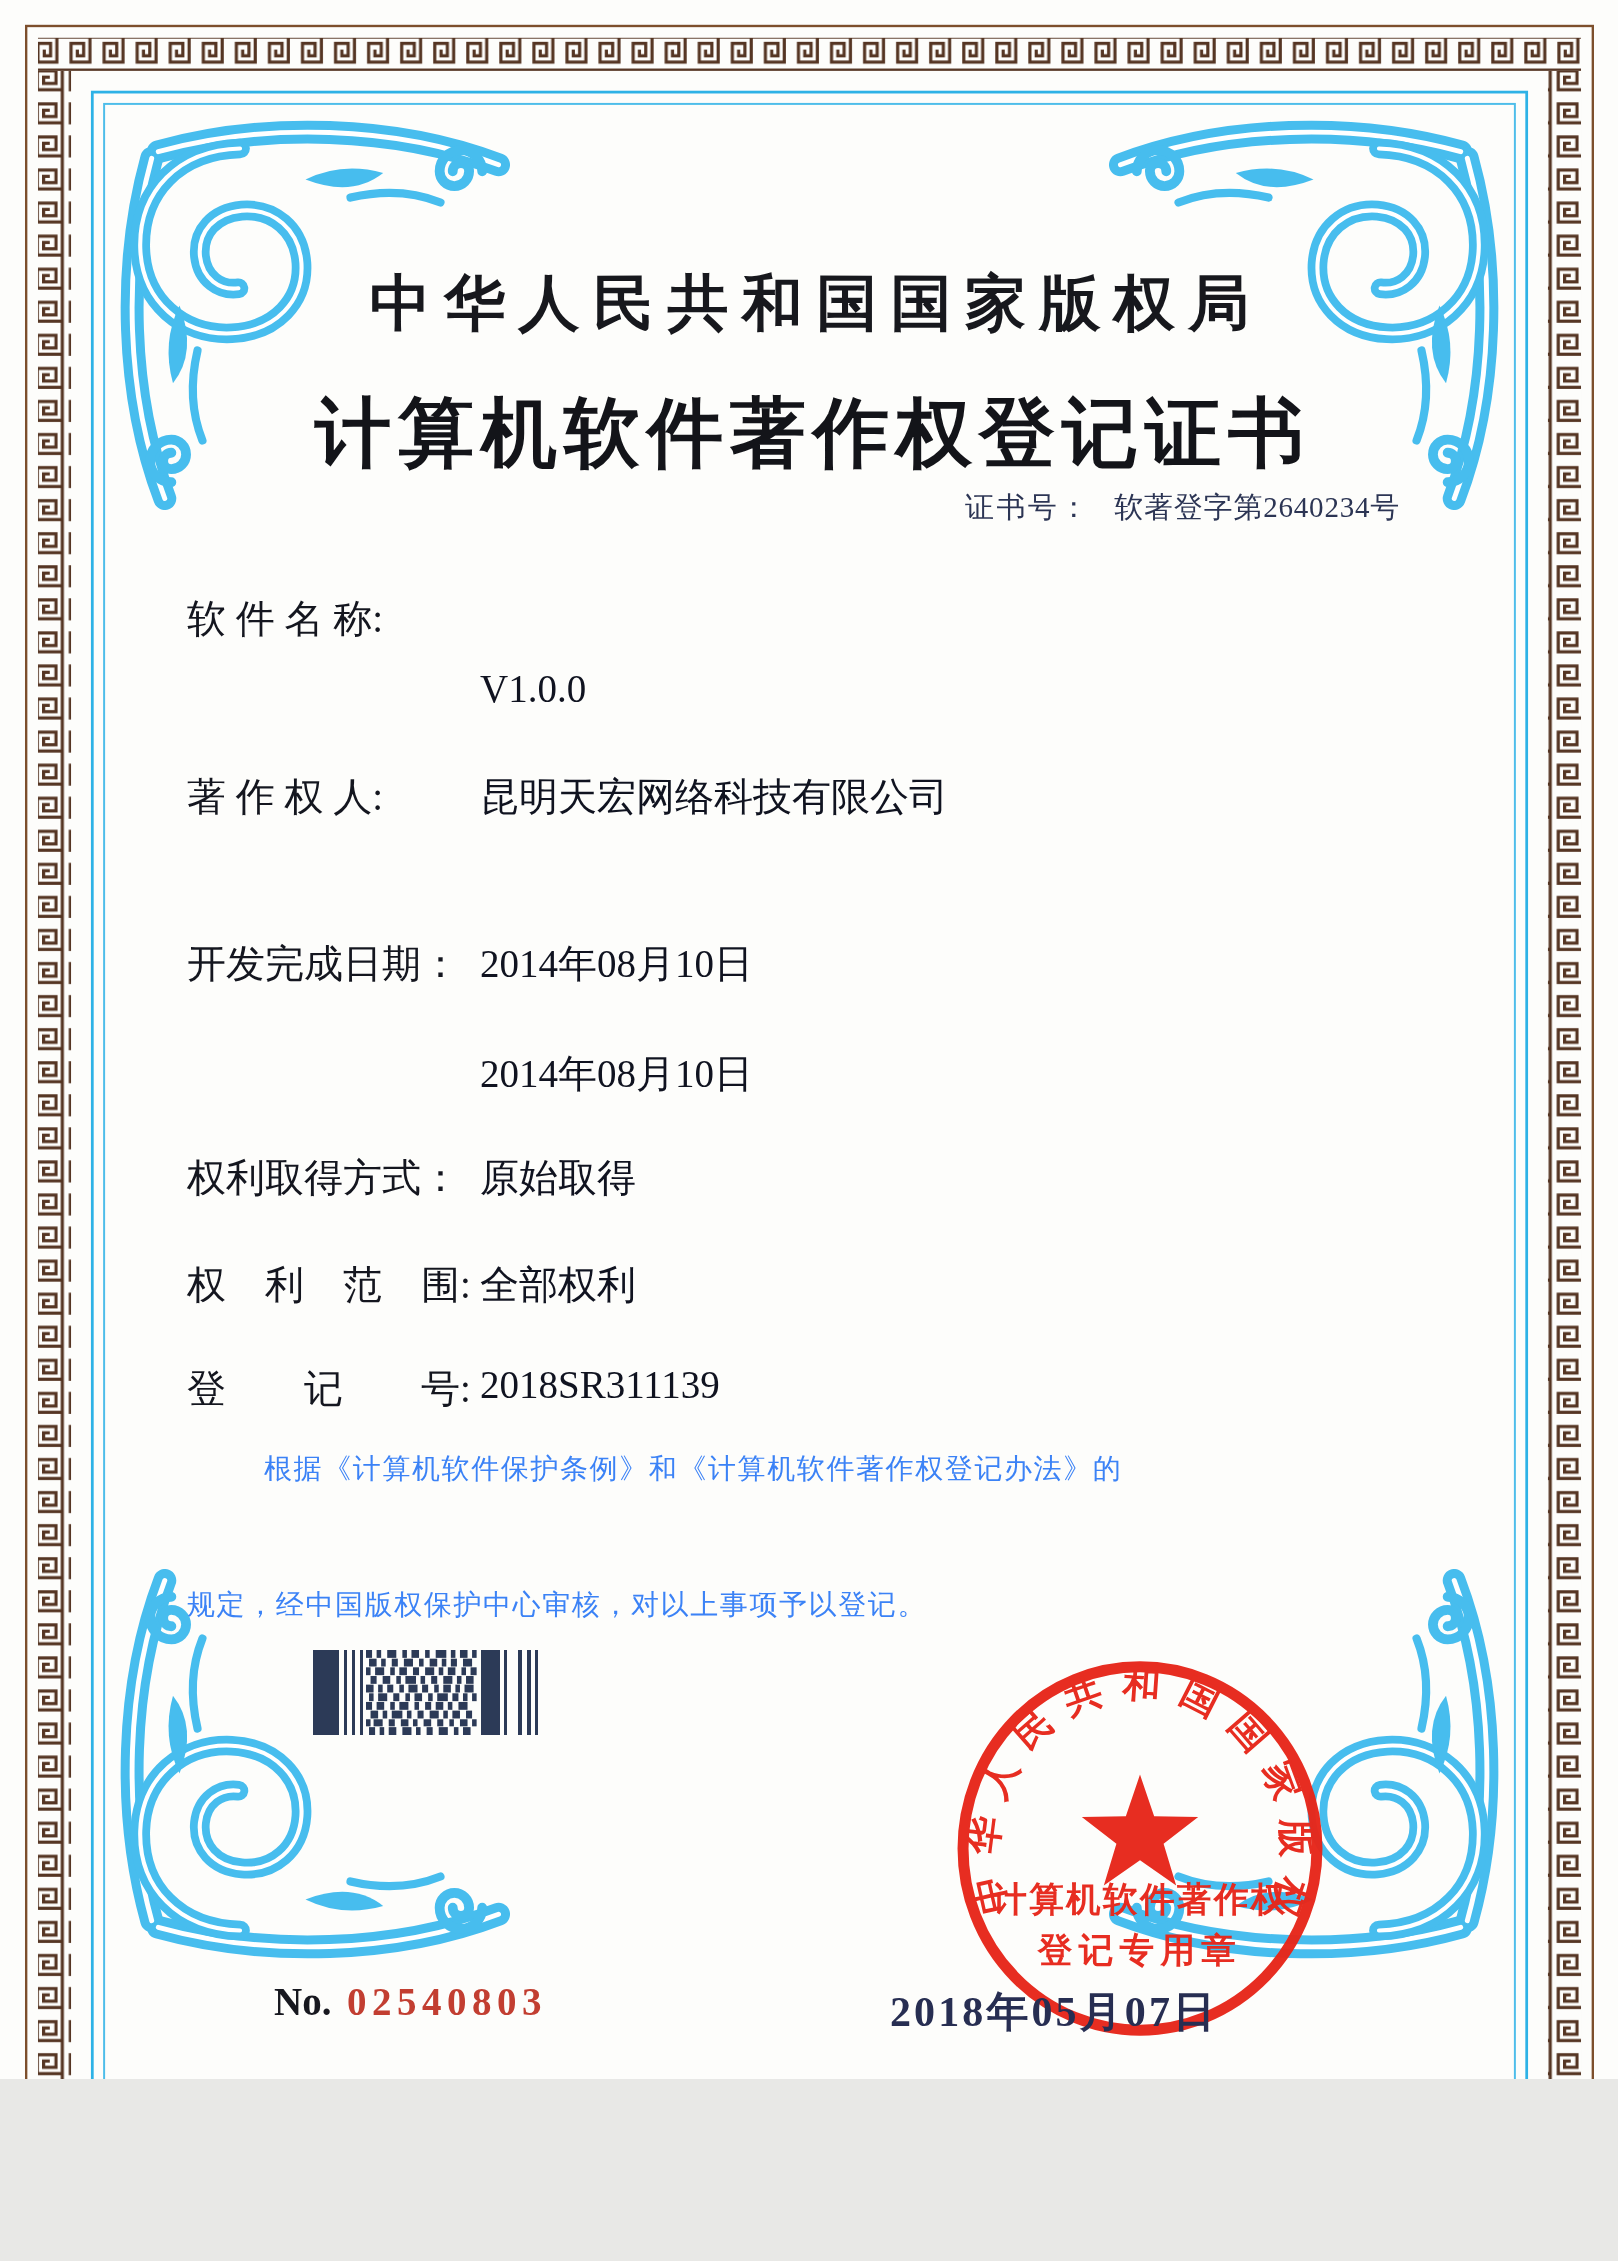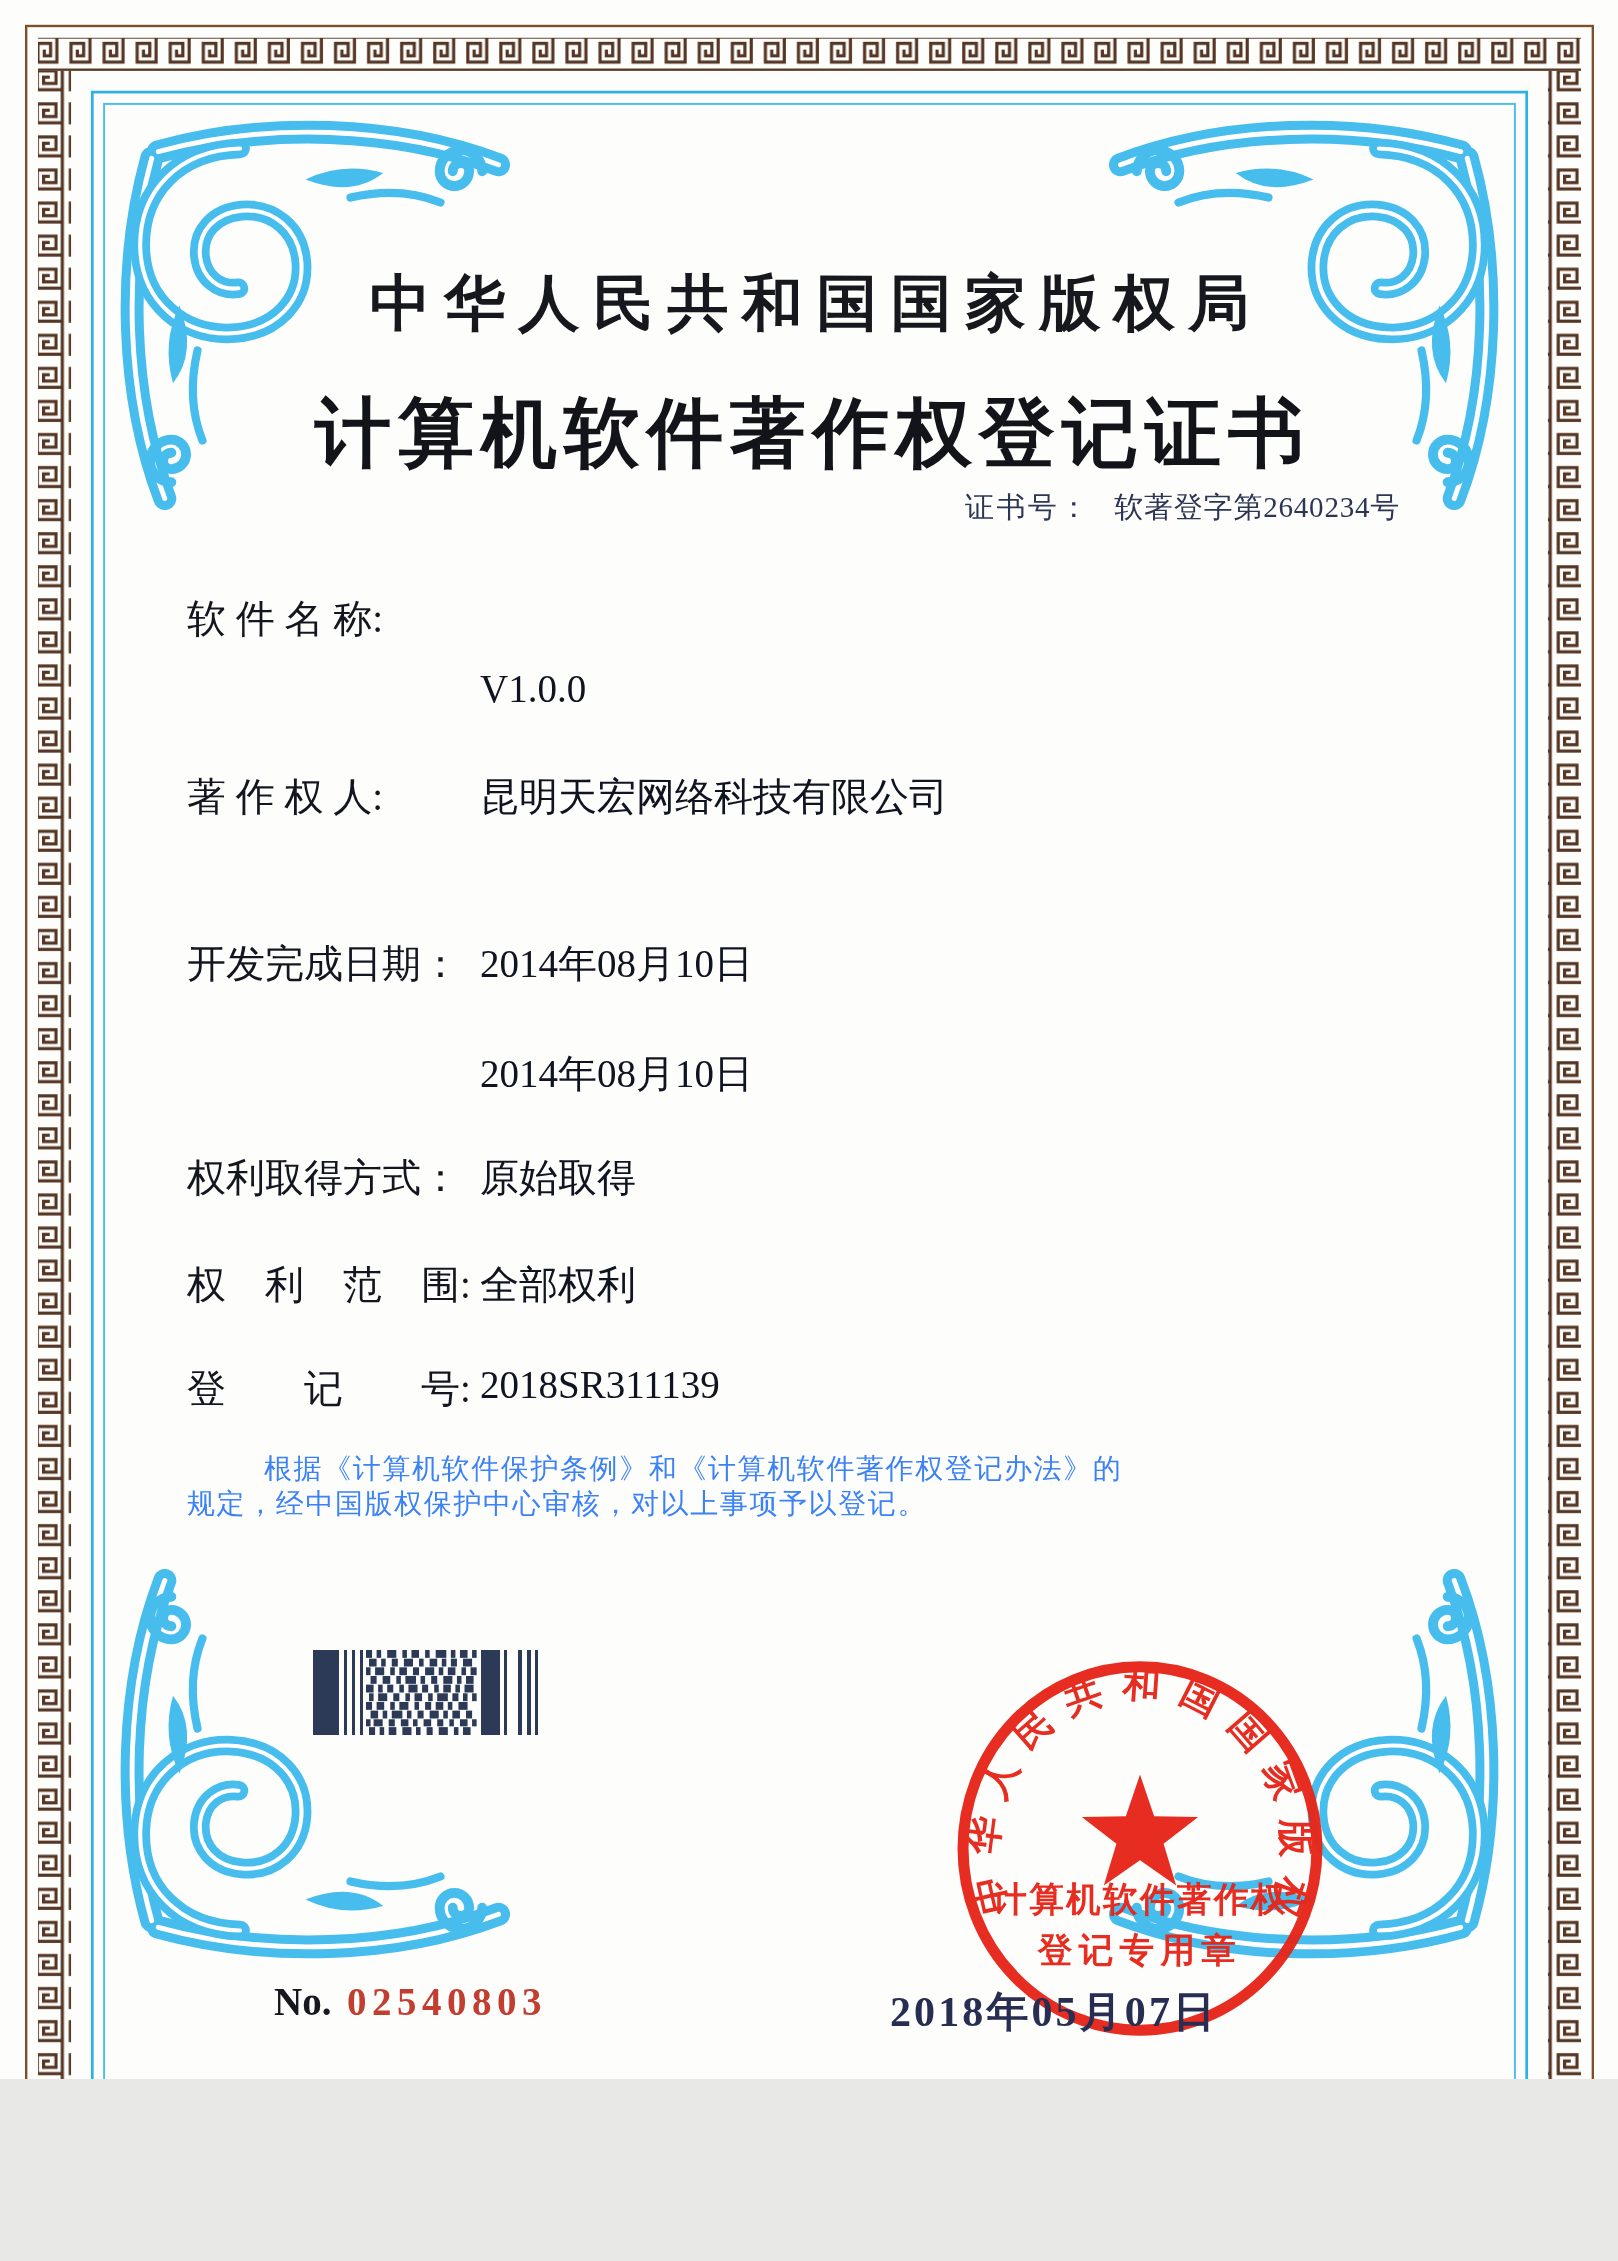--- a/index.html
+++ b/index.html
@@ -146,21 +146,21 @@
   <div class="abs row" style="top:1258px">
     <span class="lab">权　利　范　围:</span>
     <span class="val">全部权利</span>
   </div>
   <div class="abs row" style="top:1362px">
     <span class="lab">登　　记　　号:</span>
     <span class="val">2018SR311139</span>
   </div>
 
   <div class="abs para-line first" style="top:1450px">根据《计算机软件保护条例》和《计算机软件著作权登记办法》的</div>
-  <div class="abs para-line" style="top:1485px">规定，经中国版权保护中心审核，对以上事项予以登记。</div>
+  <div class="abs para-line" style="top:1586px">规定，经中国版权保护中心审核，对以上事项予以登记。</div>
 
   <div class="abs barcode">
     <div class="bc bc-solid1"></div>
     <div class="bc-thin4"></div>
     <svg class="bc-noise" viewBox="0 0 150 108" preserveAspectRatio="none">
       <g fill="#2c3a57">
         <rect x="0" y="0" width="8" height="10"></rect>
           <rect x="14" y="0" width="6" height="10"></rect>
           <rect x="28" y="0" width="12" height="10"></rect>
           <rect x="48" y="0" width="6" height="10"></rect>

